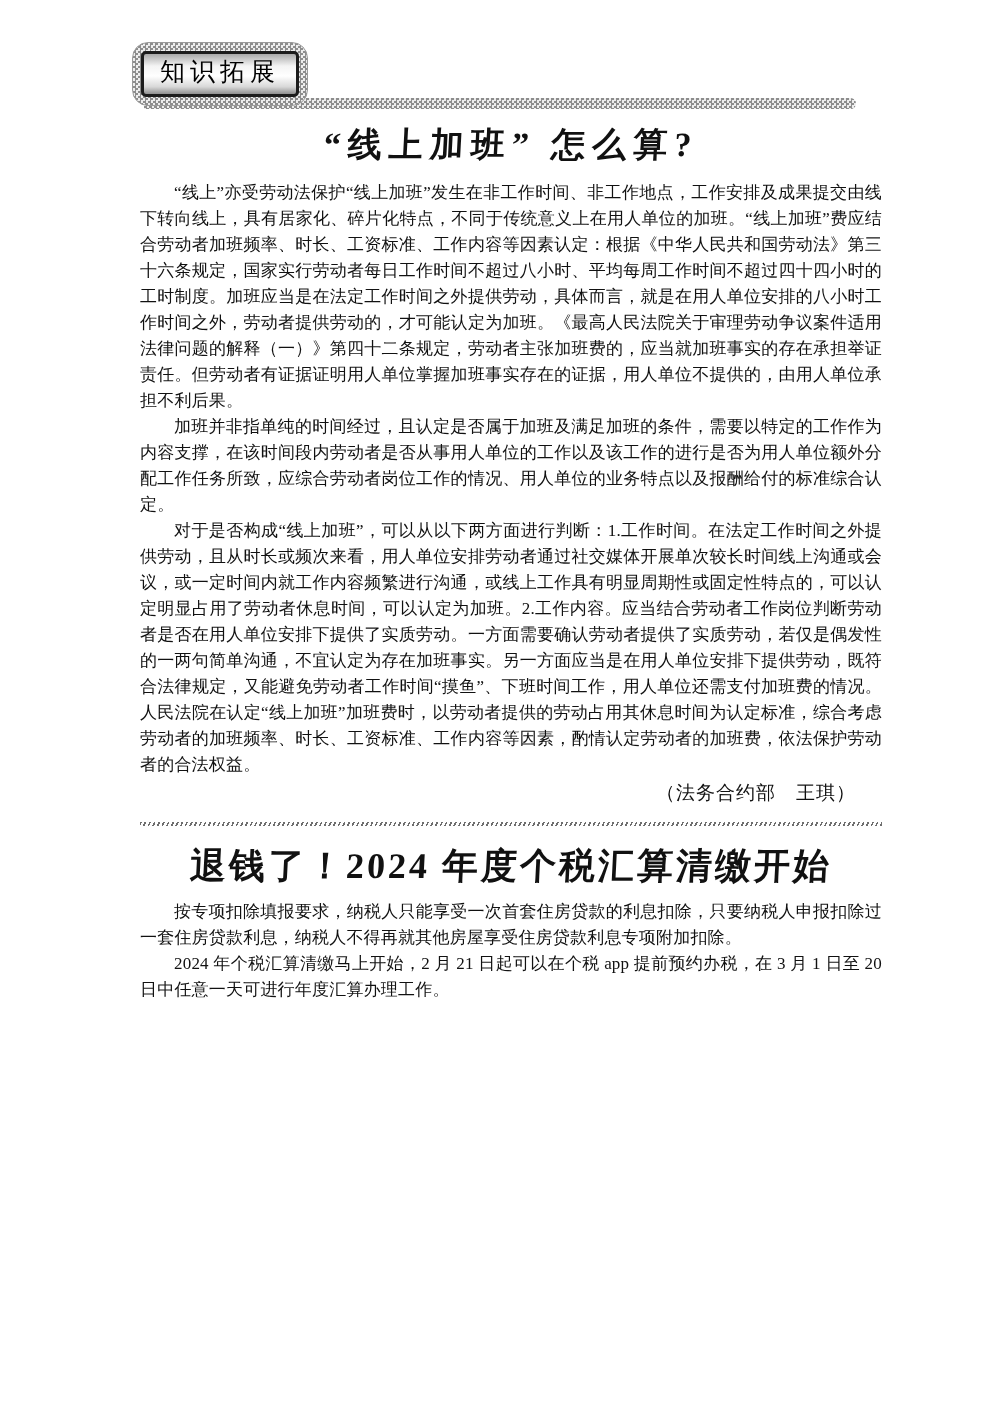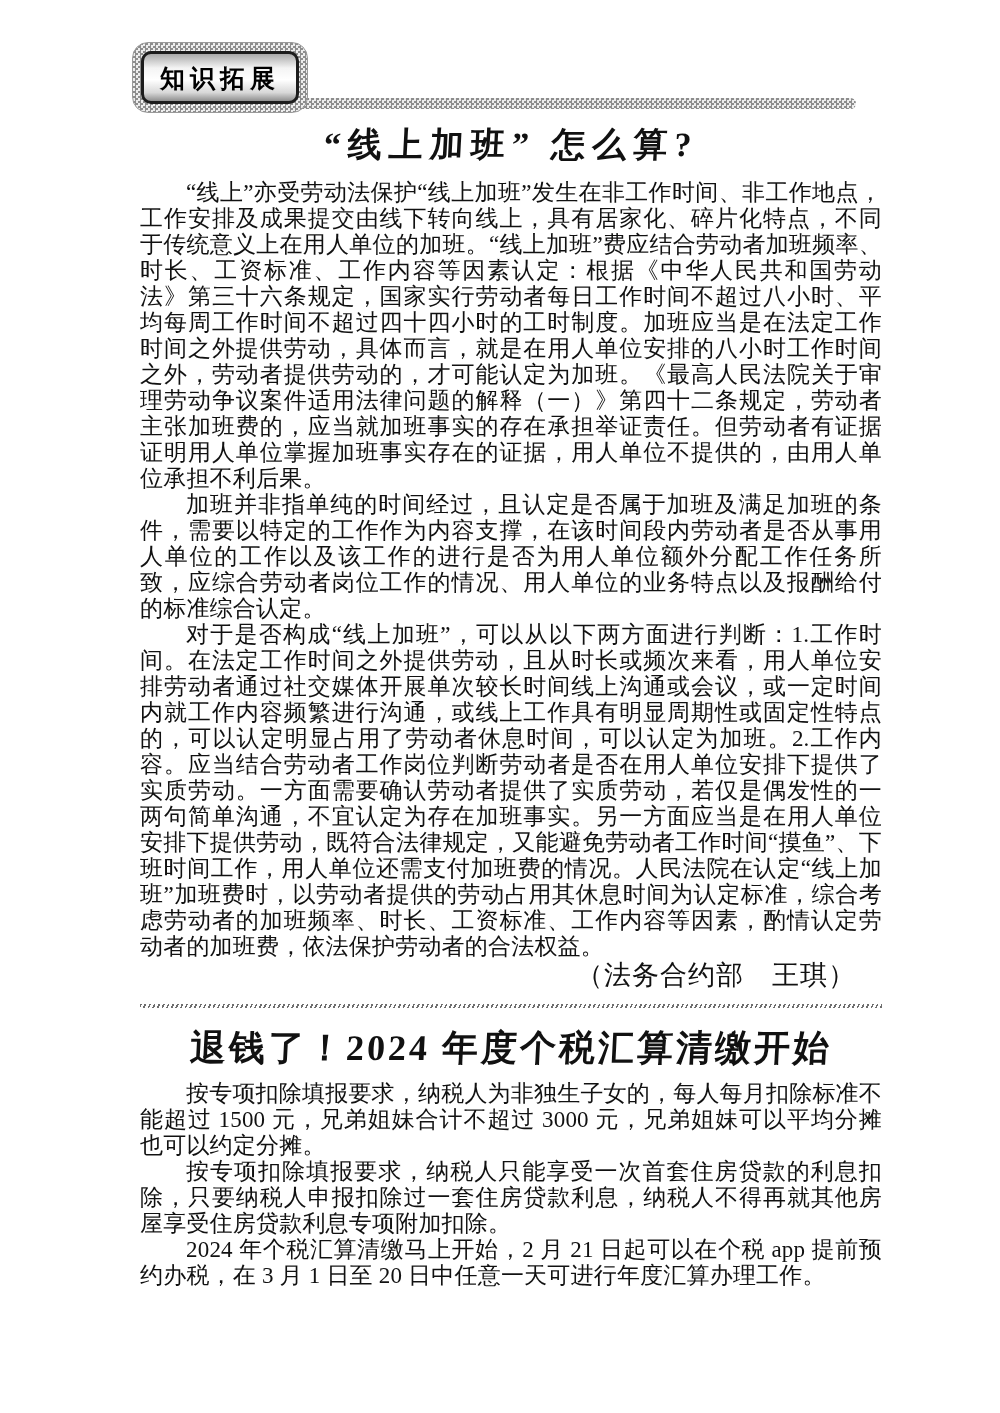--- a/index.html
+++ b/index.html
@@ -40,25 +40,25 @@
   .badge-outer {
     position: absolute;
     left: 0;
     top: 0;
     padding: 8px;
     border-radius: 16px;
     border: 1px solid #9a9a9a;
   }
   .badge-inner {
     border: 3px solid #1c1c1c;
-    border-radius: 10px;
+    border-radius: 5px;
     background: linear-gradient(180deg, #a9a9a9 0%, #f4f4f4 30%, #ffffff 55%, #d8d8d8 82%, #8f8f8f 100%);
-    padding: 8px 16px 6px 16px;
+    padding: 1px 16px 6px 16px;
     font-family: "Liberation Sans", "DejaVu Sans", sans-serif;
-    font-weight: bold;
+    font-weight: normal;
     font-size: 25px;
     letter-spacing: 5px;
     color: #000000;
     white-space: nowrap;
   }
   
   .article-title {
     text-align: center;
     font-weight: bold;
     font-size: 34px;
@@ -67,30 +67,30 @@
     font-family: "Liberation Serif", "DejaVu Serif", serif;
     transform: skewX(-3deg);
   }
   .article-title.second {
     font-size: 36px;
     letter-spacing: 3px;
     margin: 16px 0 8px 0;
   }
   .body-text p {
     margin: 0;
-    font-size: 23px;
+    font-size: 17px;
     line-height: 26px;
     text-align: justify;
     text-indent: 2em;
     letter-spacing: 0.2px;
   }
   .attribution {
     text-align: right;
     padding-right: 26px;
-    font-size: 27px;
+    font-size: 19px;
     line-height: 30px;
     letter-spacing: 1px;
   }
   
   .zigzag-divider {
     height: 4px;
     margin: 14px 0 10px 0;
     background-image: repeating-linear-gradient(115deg, #6e6e6e 0 1.6px, transparent 1.6px 4.2px);
   }
 </style>
@@ -114,20 +114,19 @@
       <p>对于是否构成“线上加班”，可以从以下两方面进行判断：1.工作时间。在法定工作时间之外提供劳动，且从时长或频次来看，用人单位安排劳动者通过社交媒体开展单次较长时间线上沟通或会议，或一定时间内就工作内容频繁进行沟通，或线上工作具有明显周期性或固定性特点的，可以认定明显占用了劳动者休息时间，可以认定为加班。2.工作内容。应当结合劳动者工作岗位判断劳动者是否在用人单位安排下提供了实质劳动。一方面需要确认劳动者提供了实质劳动，若仅是偶发性的一两句简单沟通，不宜认定为存在加班事实。另一方面应当是在用人单位安排下提供劳动，既符合法律规定，又能避免劳动者工作时间“摸鱼”、下班时间工作，用人单位还需支付加班费的情况。人民法院在认定“线上加班”加班费时，以劳动者提供的劳动占用其休息时间为认定标准，综合考虑劳动者的加班频率、时长、工资标准、工作内容等因素，酌情认定劳动者的加班费，依法保护劳动者的合法权益。</p>
     </div>
     <div class="attribution">（法务合约部　王琪）</div>
   </div>
 
   <div class="zigzag-divider"></div>
 
   <div>
     <div class="article-title second">退钱了！2024 年度个税汇算清缴开始</div>
     <div class="body-text">
-      <p>按专项扣除填报要求，纳税人为非独生子女的，每人每月扣除标准不能超过 1500 元，兄弟姐妹合计不超过 3000 元，兄弟姐妹可以平均分摊也可以约定分摊。</p>
       <p>按专项扣除填报要求，纳税人只能享受一次首套住房贷款的利息扣除，只要纳税人申报扣除过一套住房贷款利息，纳税人不得再就其他房屋享受住房贷款利息专项附加扣除。</p>
       <p>2024 年个税汇算清缴马上开始，2 月 21 日起可以在个税 app 提前预约办税，在 3 月 1 日至 20 日中任意一天可进行年度汇算办理工作。</p>
     </div>
 
   </div>
 
 </div>
 
 </body></html>

